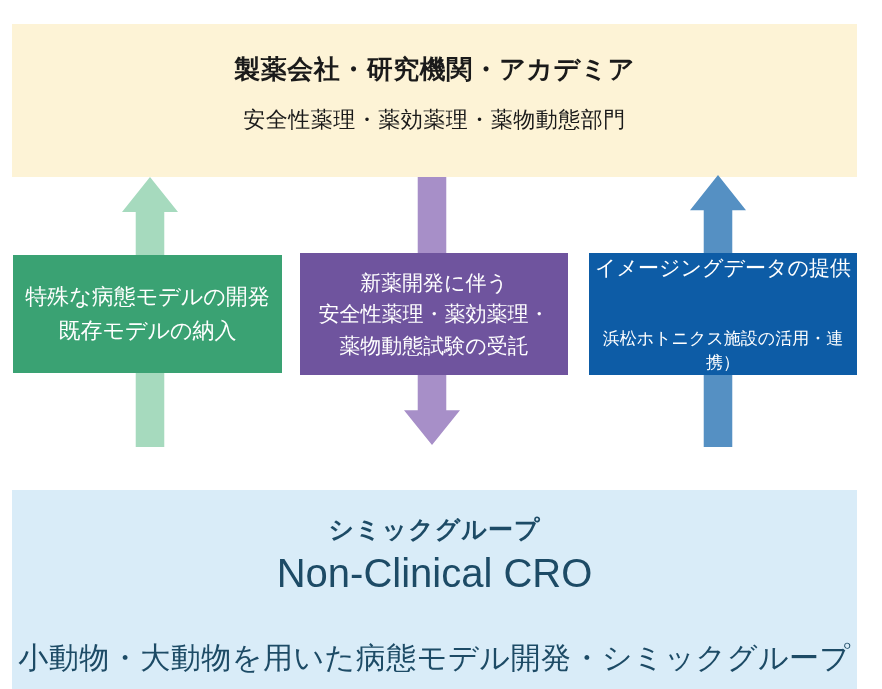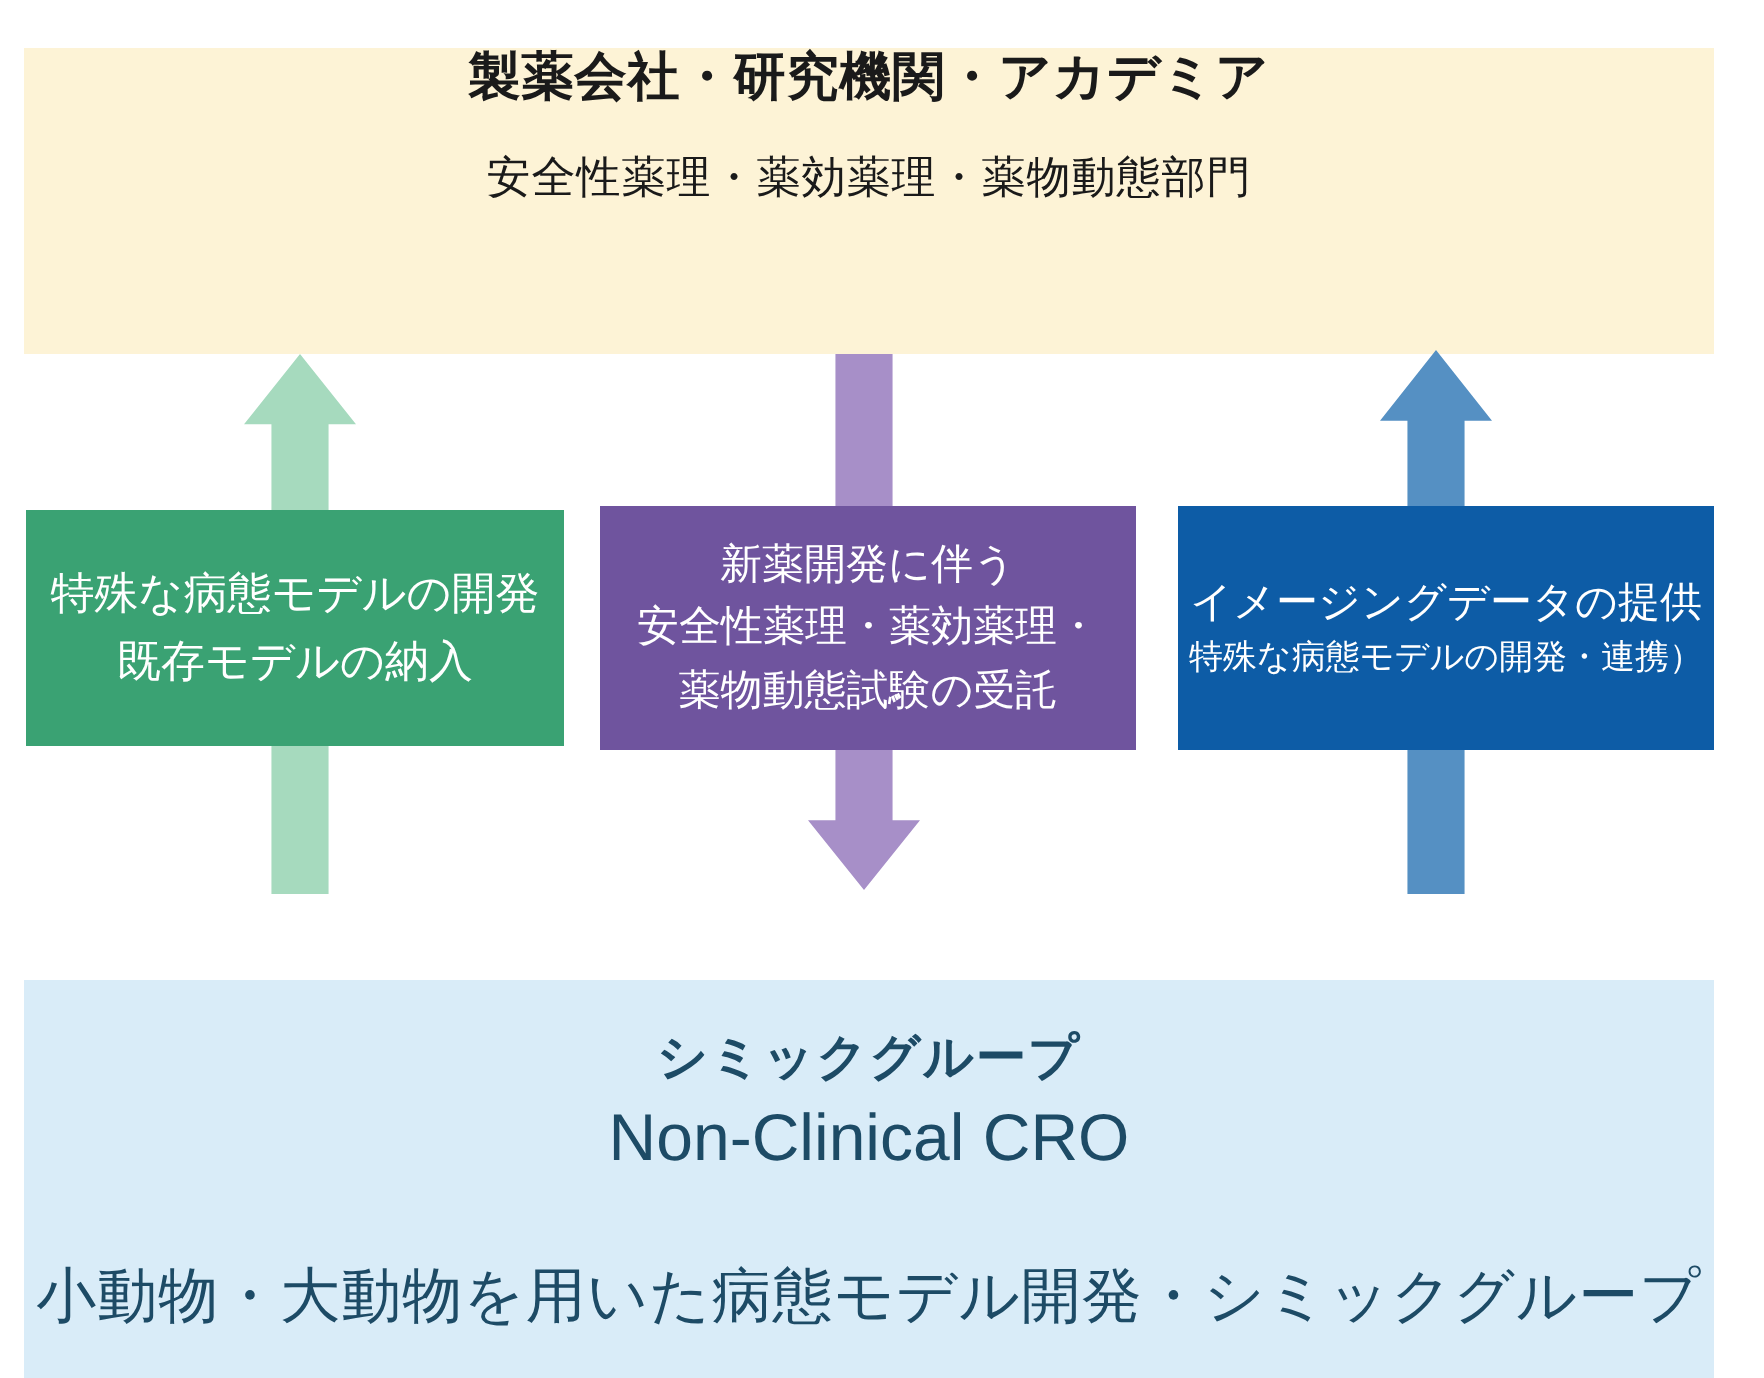--- a/index.html
+++ b/index.html
@@ -19,34 +19,34 @@
     background:#ffffff;
     font-family:"Liberation Sans","DejaVu Sans",sans-serif;
     width:882px;height:689px;overflow:hidden;
   }
   .canvas{position:relative;width:882px;height:689px;background:#ffffff;}
 
   
   .banner{position:absolute;left:12px;width:845px;text-align:center;}
   .banner.top{
     top:24px;height:153px;background:var(--top-banner-bg);
-    color:var(--ink);
+    padding-top:31px;color:var(--ink);
   }
   .banner.top h1{
     font-size:26px;font-weight:700;line-height:1.15;letter-spacing:.5px;
   }
   .banner.top p{
     margin-top:23px;font-size:22px;font-weight:400;line-height:1.1;letter-spacing:.5px;
   }
   .banner.bottom{
     top:447px;height:220px;background:var(--bottom-banner-bg);
     padding-top:24px;color:var(--navy-text);margin-top:43px;
   }
   .banner.bottom h2{font-size:25px;font-weight:700;line-height:1.2;letter-spacing:1px;}
-  .banner.bottom .cro{font-size:33px;font-weight:400;line-height:1.25;margin-top:4px;}
+  .banner.bottom .cro{font-size:40px;font-weight:400;line-height:1.25;margin-top:4px;}
   .banner.bottom .desc{font-size:30px;font-weight:400;line-height:1.2;margin-top:42px;letter-spacing:.5px;}
 
   
   .arrow{position:absolute;width:56px;z-index:1;}
   .arrow.up{
     clip-path:polygon(50% 0%,100% 13%,75.5% 13%,75.5% 100%,24.5% 100%,24.5% 13%,0% 13%);
   }
   .arrow.down{
     clip-path:polygon(24.5% 0%,75.5% 0%,75.5% 87%,100% 87%,50% 100%,0% 87%,24.5% 87%);
   }
@@ -58,21 +58,21 @@
   .box{
     position:absolute;z-index:2;color:#ffffff;text-align:center;
     display:flex;flex-direction:column;justify-content:center;align-items:center;
   }
   .box span{display:block;}
   .box.b-green{left:13px;top:255px;width:269px;height:118px;background:var(--green-box);
     font-size:22px;line-height:1.55;}
   .box.b-purple{left:300px;top:253px;width:268px;height:122px;background:var(--purple-box);
     font-size:21px;line-height:1.5;}
   .box.b-blue{left:589px;top:253px;width:268px;height:122px;background:var(--blue-box);
-    font-size:21px;line-height:1.45;}
+    font-size:21px;line-height:1.45;justify-content:space-between;}
   .box.b-blue .small{font-size:17px;line-height:1.4;}
 </style>
 </head>
 <body>
 
 <div class="canvas">
 
   <section class="banner top">
     <h1>製薬会社・研究機関・アカデミア</h1>
     <p>安全性薬理・薬効薬理・薬物動態部門</p>
@@ -88,21 +88,21 @@
     <span>薬物動態試験の受託</span>
   </div>
 
   <div class="box b-green">
     <span>特殊な病態モデルの開発</span>
     <span>既存モデルの納入</span>
   </div>
 
   <div class="box b-blue">
     <span>イメージングデータの提供</span>
-    <span class="small">特殊な病態モデルの開発・連携）</span>
+    <span class="small">浜松ホトニクス施設の活用・連携）</span>
   </div>
 
   <section class="banner bottom">
     <h2>シミックグループ</h2>
     <p class="cro">Non-Clinical CRO</p>
     <p class="desc">小動物・大動物を用いた病態モデル開発・シミックグループ</p>
   </section>
 
 </div>
 

